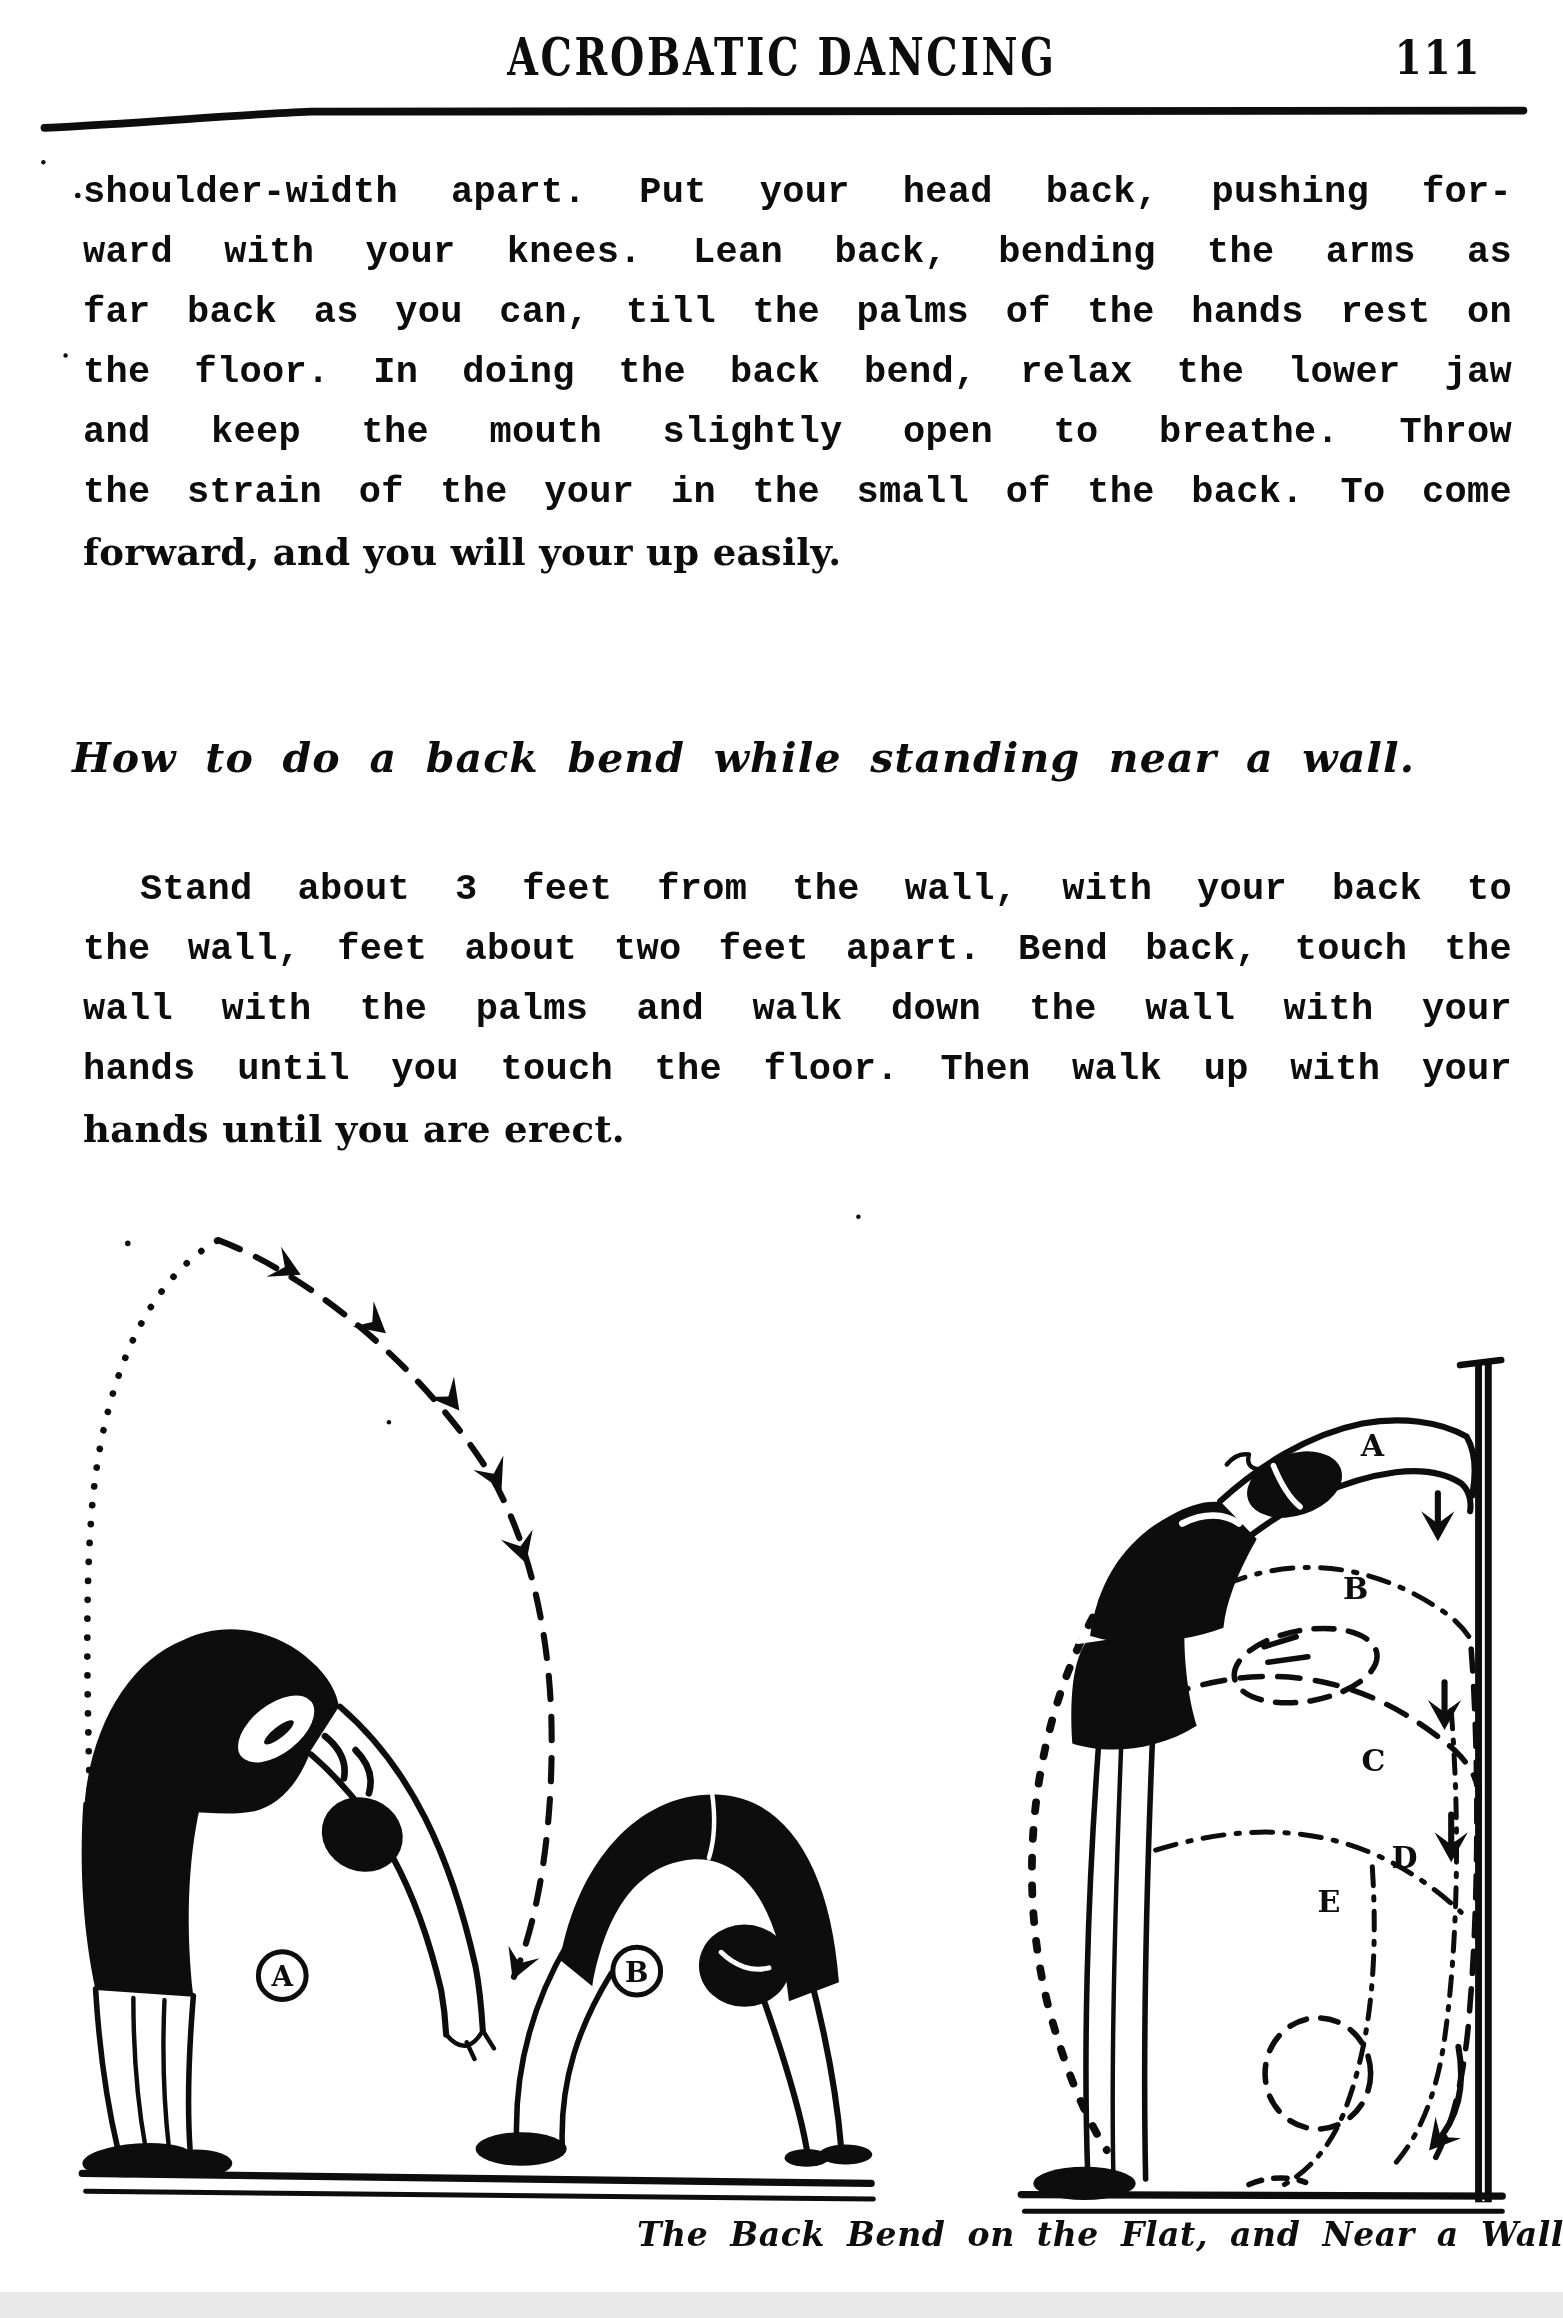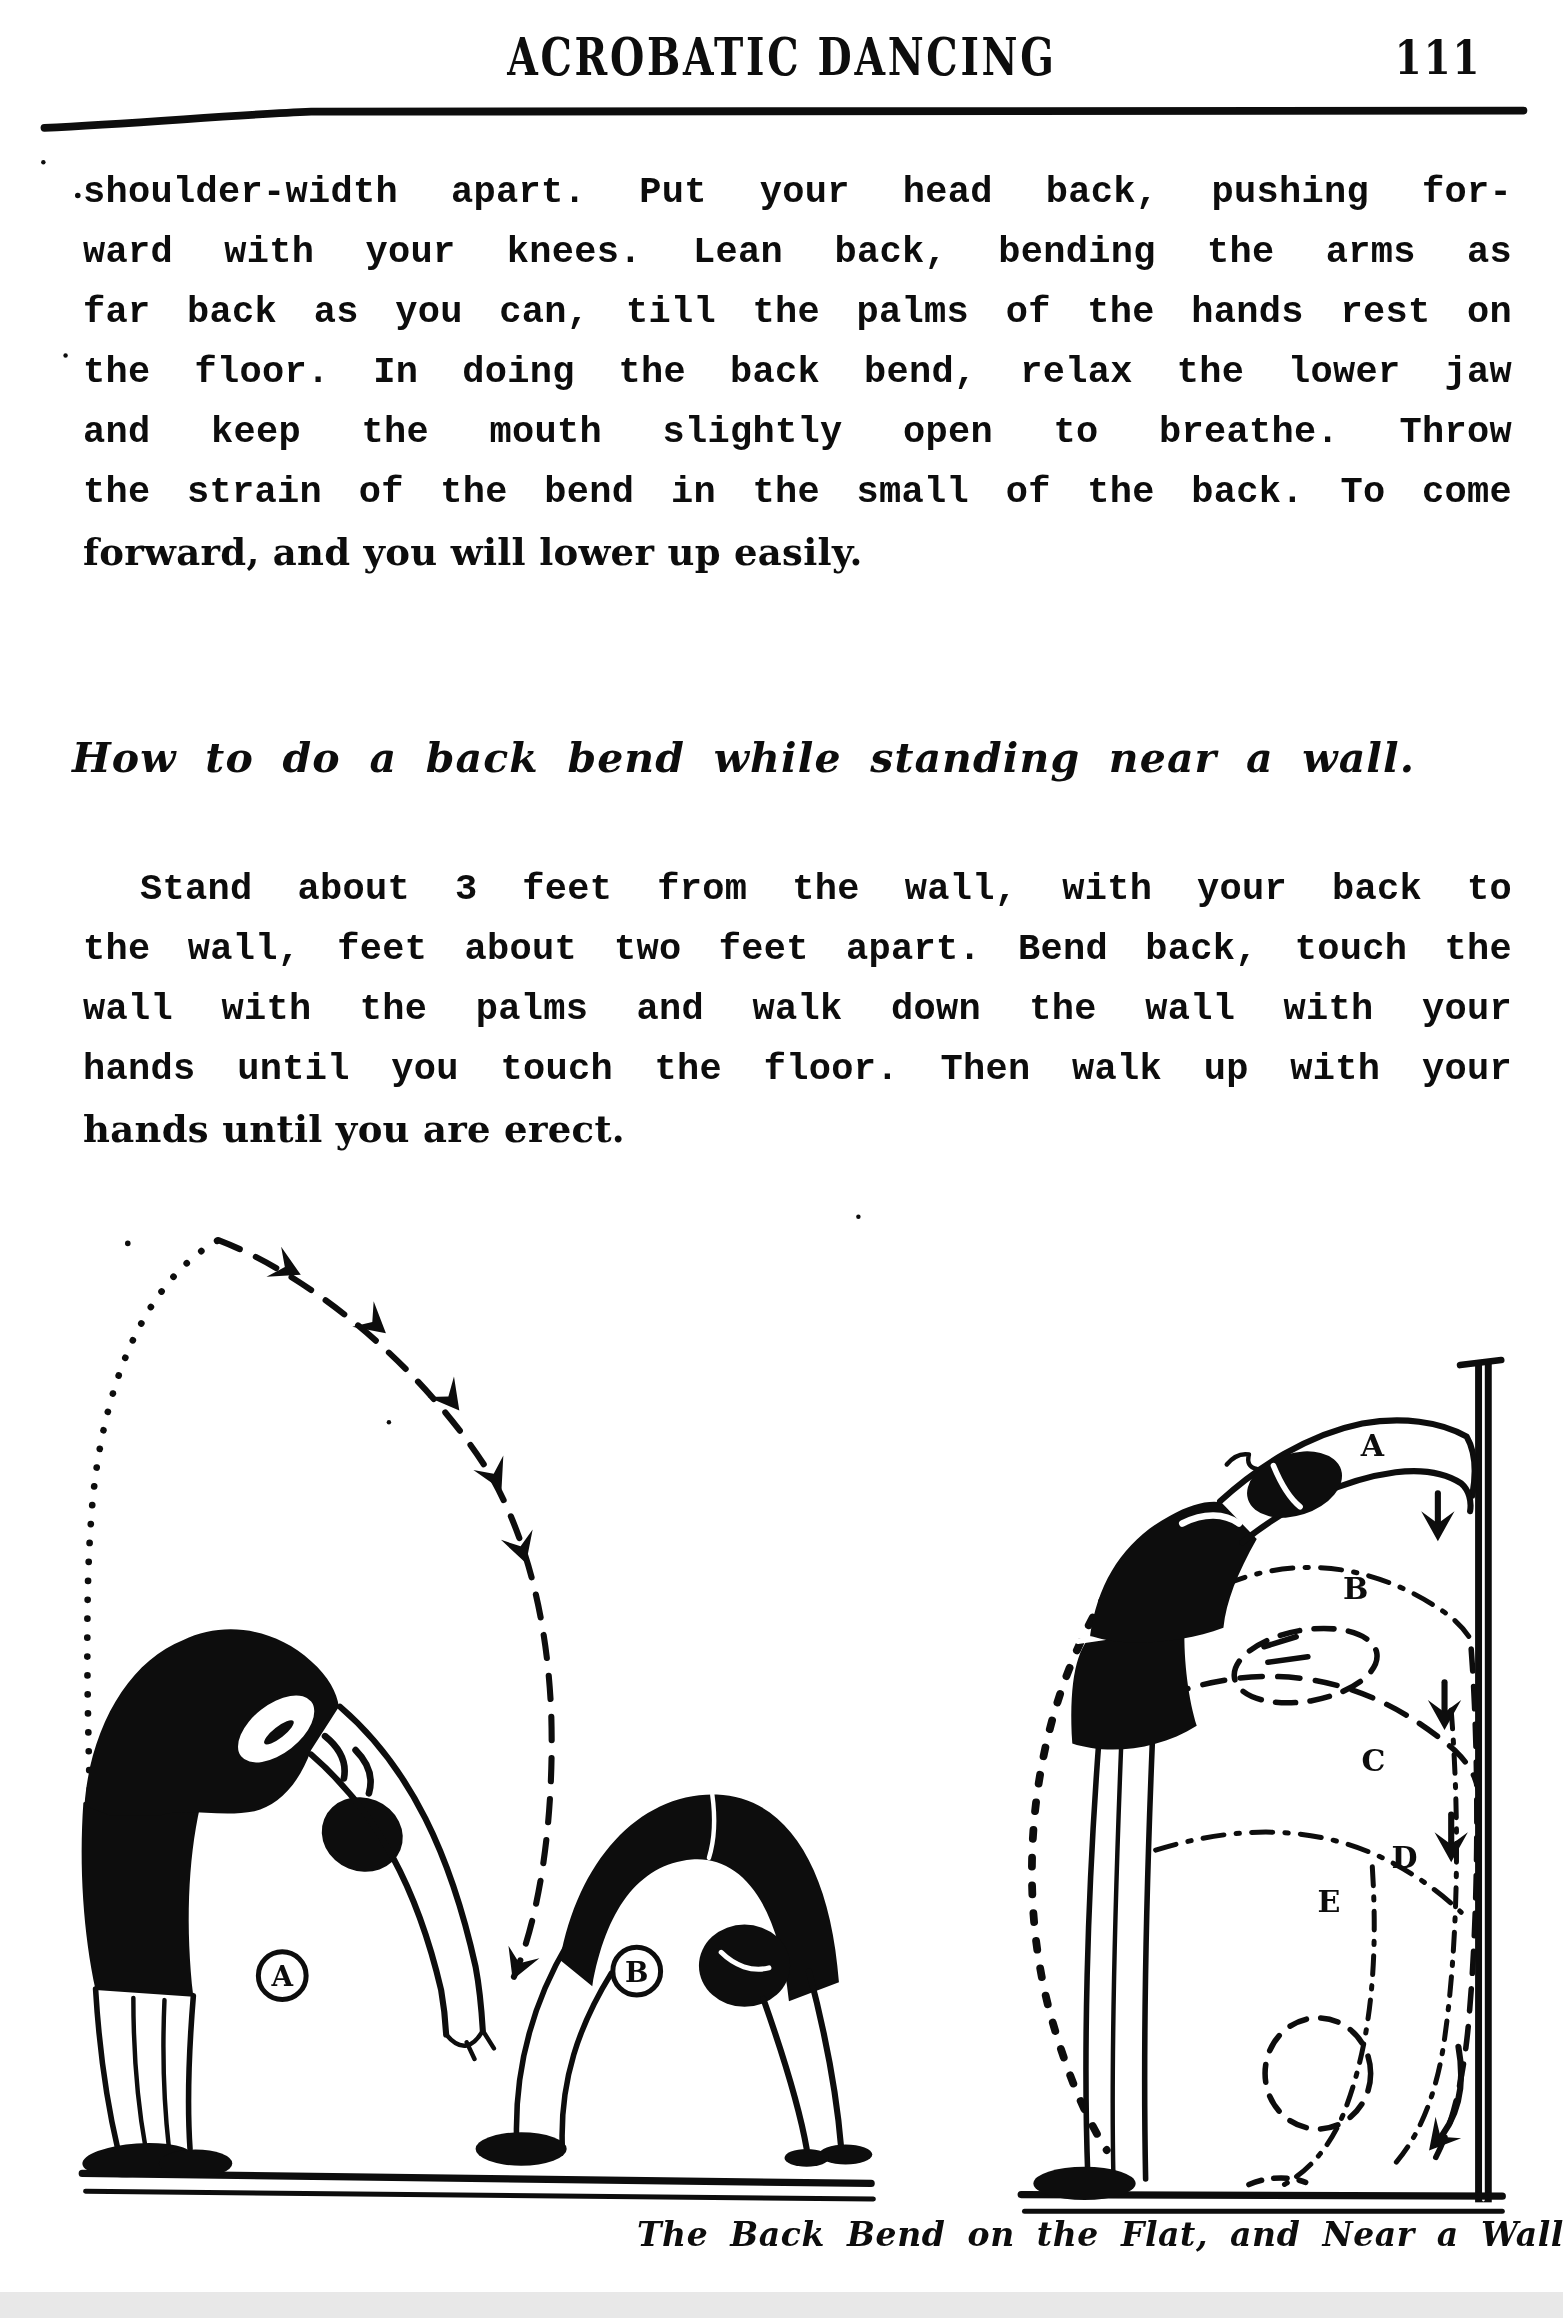--- a/index.html
+++ b/index.html
@@ -39,22 +39,22 @@
     <span class="title">ACROBATIC DANCING</span>
   </div>
   <div class="pagenum">111</div>
 
   <div class="para p1">
     <div class="jl">shoulder-width apart.  Put your head back, pushing for-</div>
     <div class="jl">ward with your knees.  Lean back, bending the arms as</div>
     <div class="jl">far back as you can, till the palms of the hands rest on</div>
     <div class="jl">the floor.  In doing the back bend, relax the lower jaw</div>
     <div class="jl">and keep the mouth slightly open to breathe.  Throw</div>
-    <div class="jl">the strain of the bend in the small of the back.  To come</div>
-    <div class="jl-last">forward, and you will lower up easily.</div>
+    <div class="jl">the strain of the your in the small of the back.  To come</div>
+    <div class="jl-last">forward, and you will your up easily.</div>
   </div>
 
   <div class="sec-head">How to do a back bend while standing near a wall.</div>
 
   <div class="para p2">
     <div class="jl indent1">Stand about 3 feet from the wall, with your back to</div>
     <div class="jl">the wall, feet about two feet apart.  Bend back, touch the</div>
     <div class="jl">wall with the palms and walk down the wall with your</div>
     <div class="jl">hands until you touch the floor.  Then walk up with your</div>
     <div class="jl-last">hands until you are erect.</div>

